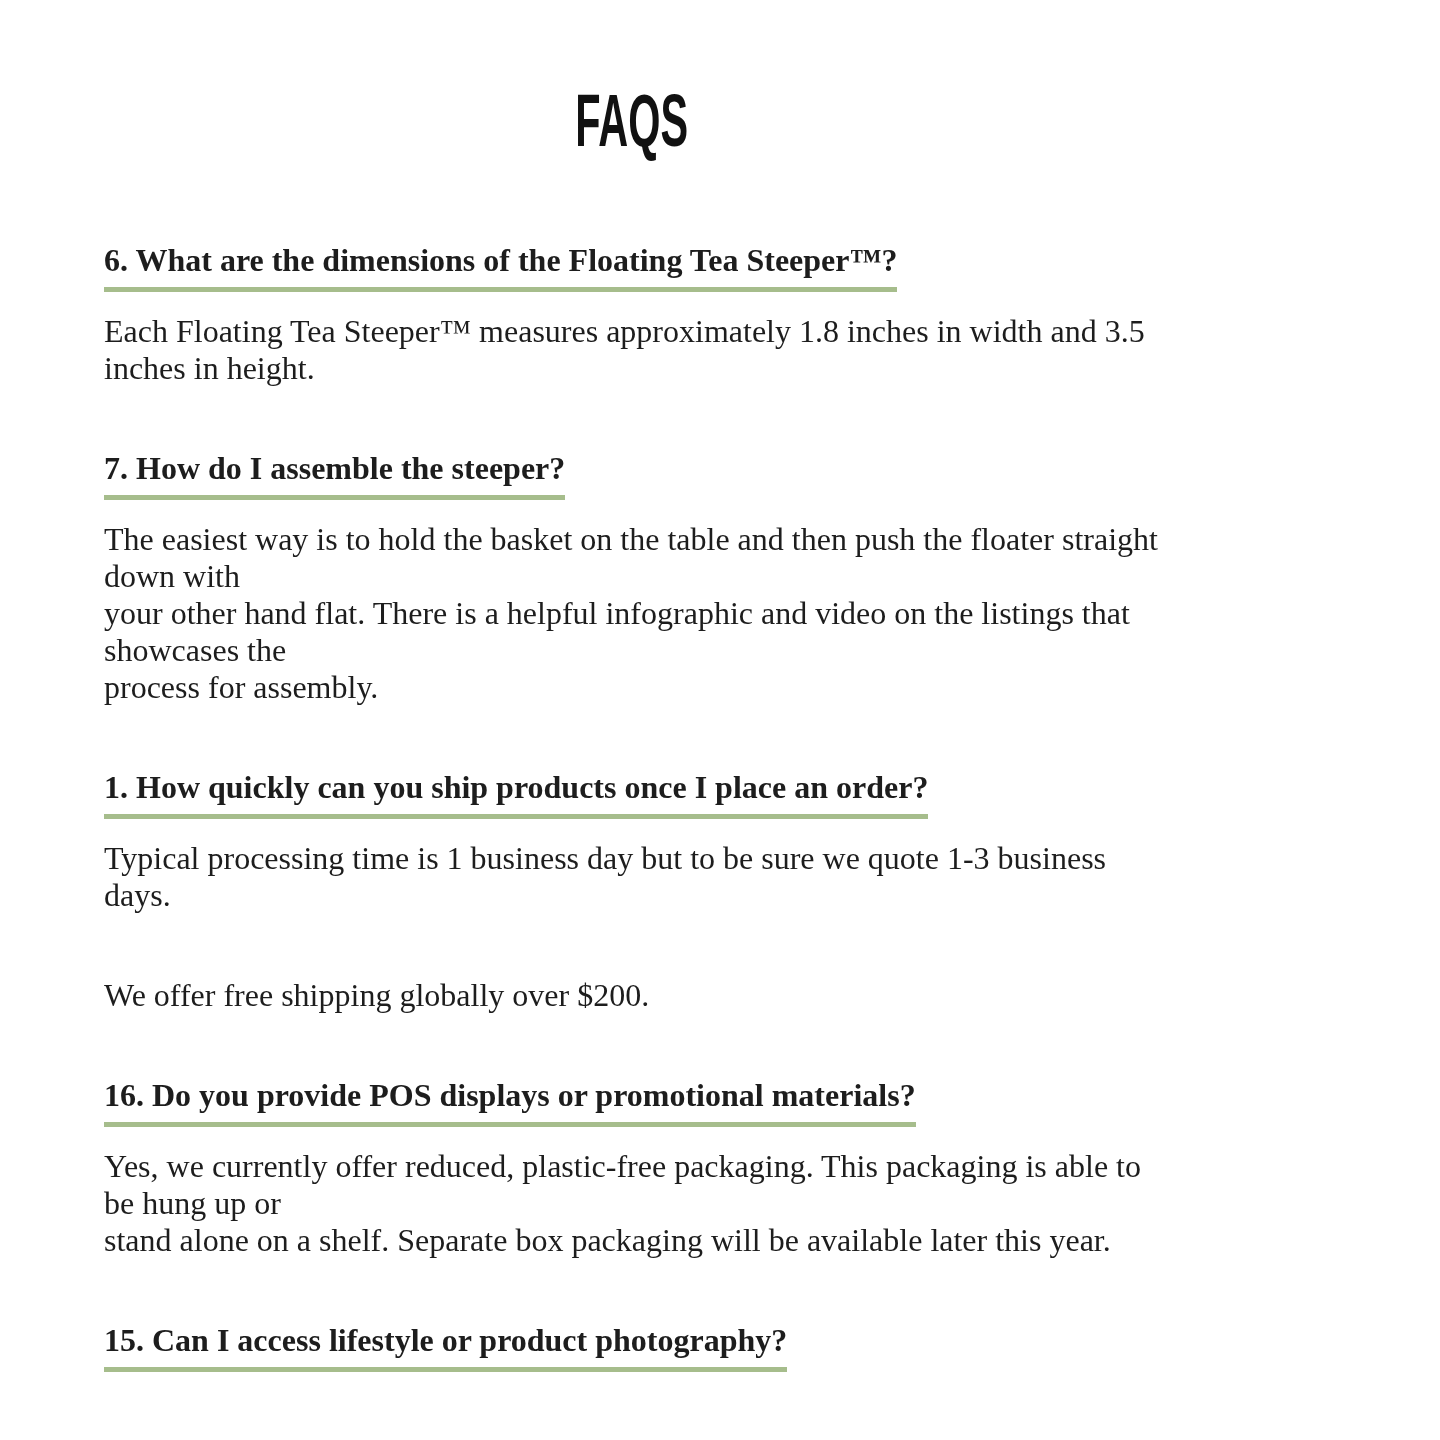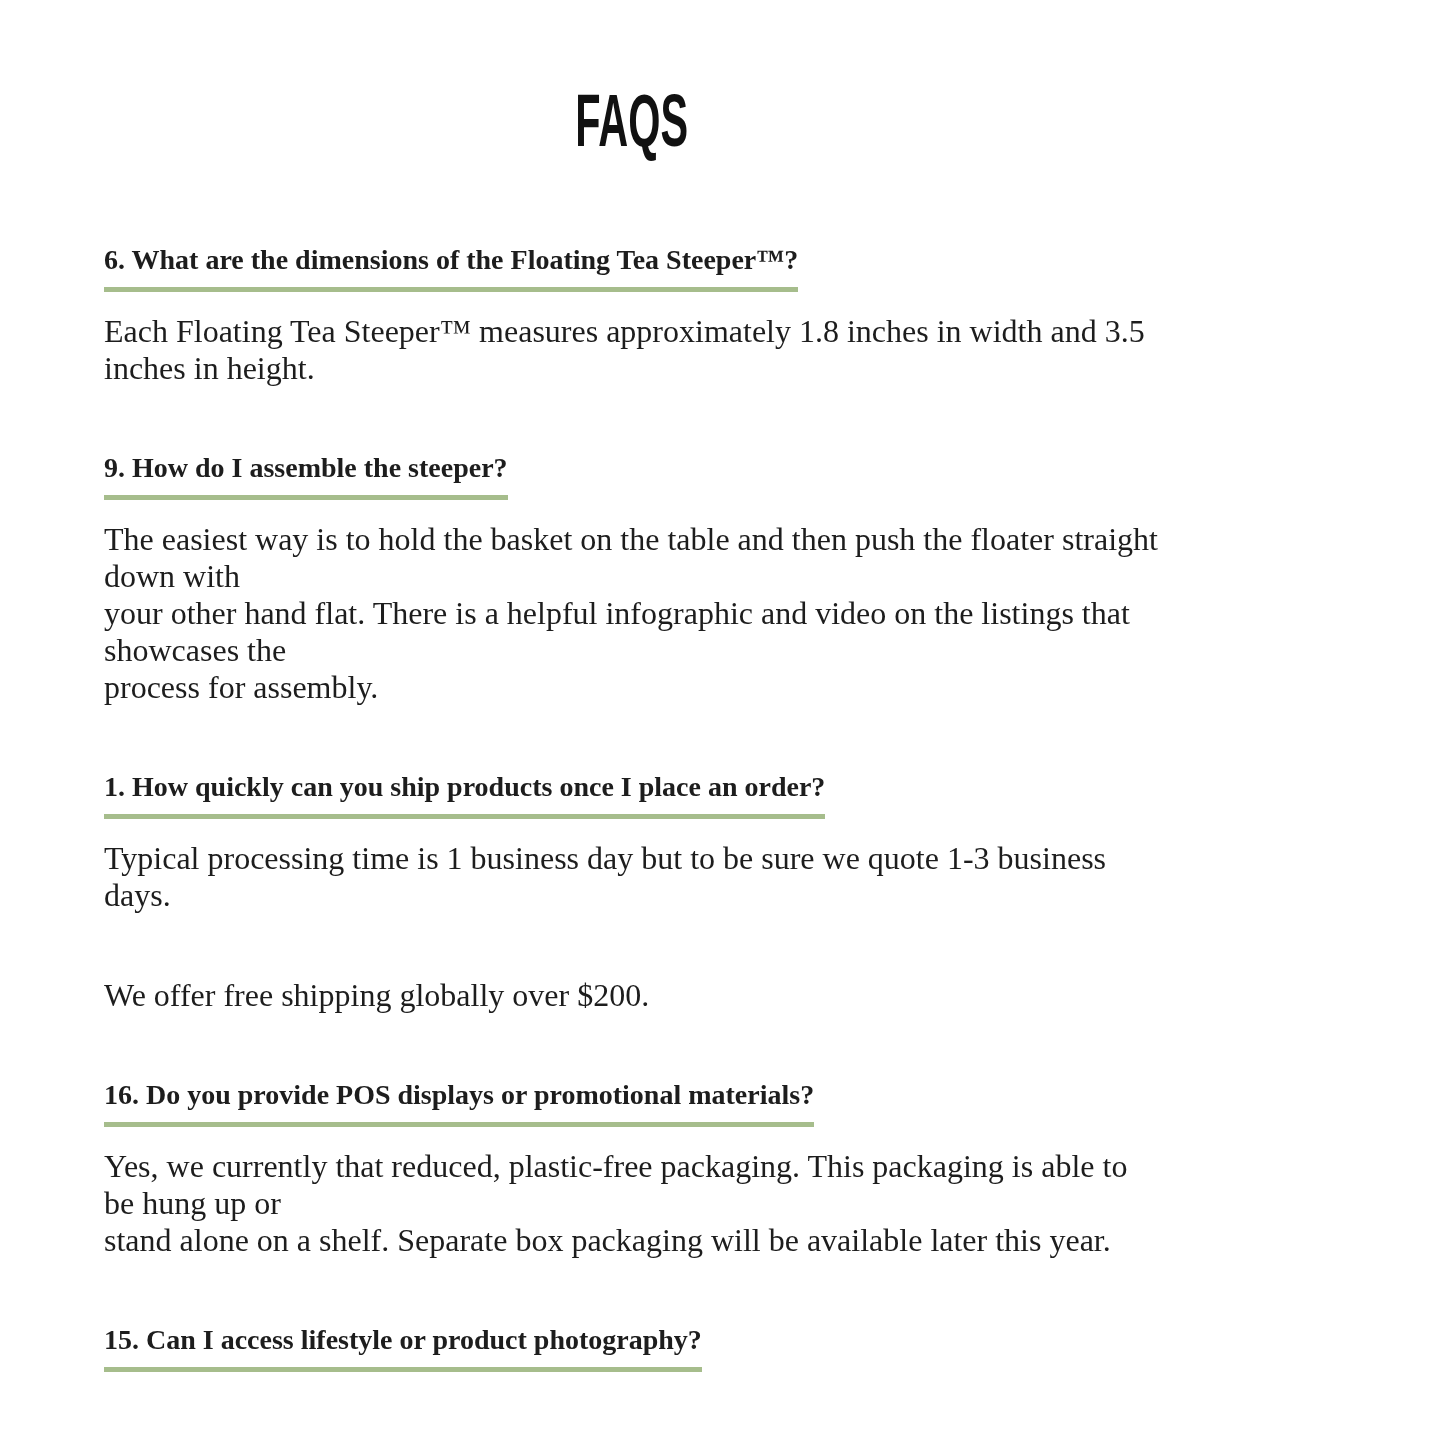--- a/index.html
+++ b/index.html
@@ -40,21 +40,21 @@
     display: inline-block;
     transform: scaleX(0.56);
     transform-origin: center;
   }
   .faq {
     margin: 0 0 63px 0;
   }
   .faq-question {
     display: table; 
     margin: 0;
-    font-size: 28px;
+    font-size: 32px;
     line-height: 36px;
     font-weight: 700;
     color: var(--text);
     padding-bottom: 9px;
     border-bottom: 5px solid var(--accent);
   }
   .faq-answer {
     margin: 21px 0 0 0;
     font-size: 32px;
     line-height: 37px;
@@ -71,38 +71,38 @@
   <h1 class="page-title"><span class="condense">FAQS</span></h1>
 
   <div class="faq-list">
 
     <section class="faq">
       <h2 class="faq-question">6. What are the dimensions of the Floating Tea Steeper™?</h2>
       <p class="faq-answer">Each Floating Tea Steeper™ measures approximately 1.8 inches in width and 3.5 inches in height.</p>
     </section>
 
     <section class="faq">
-      <h2 class="faq-question">9. How do I assemble the steeper?</h2>
+      <h2 class="faq-question">7. How do I assemble the steeper?</h2>
       <p class="faq-answer">The easiest way is to hold the basket on the table and then push the floater straight down with
 your other hand flat. There is a helpful infographic and video on the listings that showcases the
 process for assembly.</p>
     </section>
 
     <section class="faq">
       <h2 class="faq-question">1. How quickly can you ship products once I place an order?</h2>
       <p class="faq-answer">Typical processing time is 1 business day but to be sure we quote 1-3 business days.</p>
     </section>
 
     <section class="faq">
       <p class="faq-answer">We offer free shipping globally over $200.</p>
     </section>
 
     <section class="faq">
       <h2 class="faq-question">16. Do you provide POS displays or promotional materials?</h2>
-      <p class="faq-answer">Yes, we currently that reduced, plastic-free packaging. This packaging is able to be hung up or
+      <p class="faq-answer">Yes, we currently offer reduced, plastic-free packaging. This packaging is able to be hung up or
 stand alone on a shelf. Separate box packaging will be available later this year.</p>
     </section>
 
     <section class="faq">
       <h2 class="faq-question">15. Can I access lifestyle or product photography?</h2>
     </section>
 
   </div>
 </div>
 

